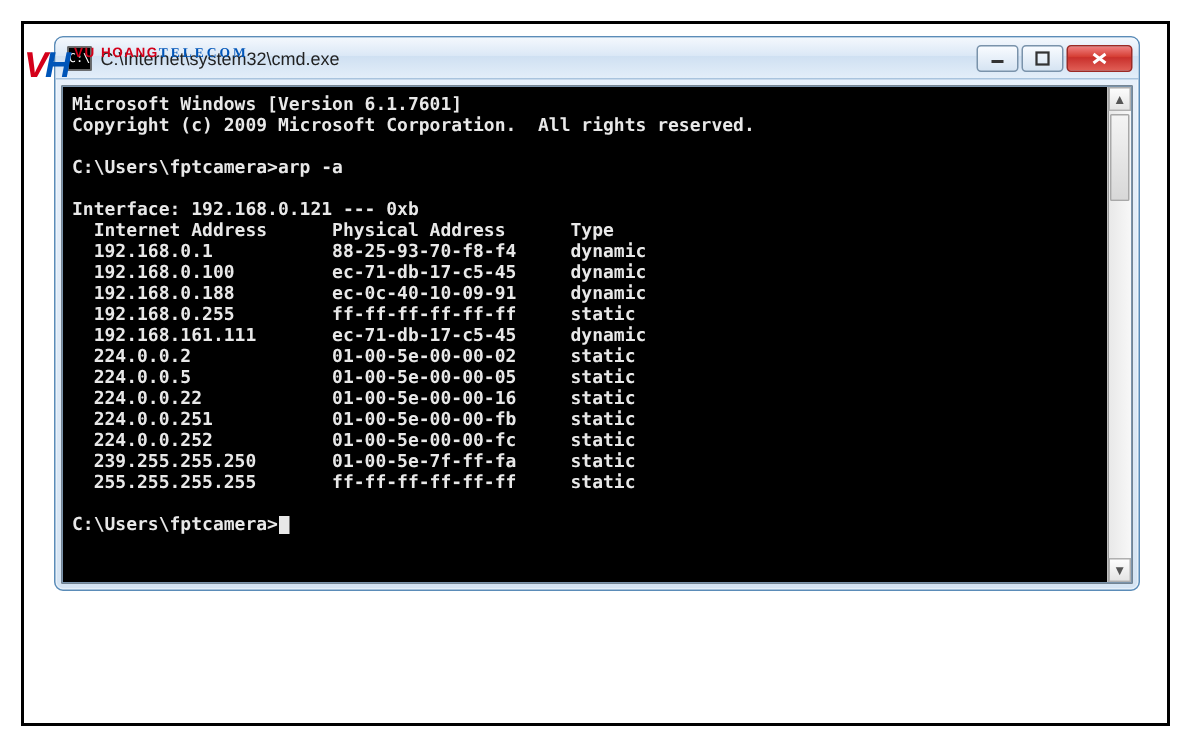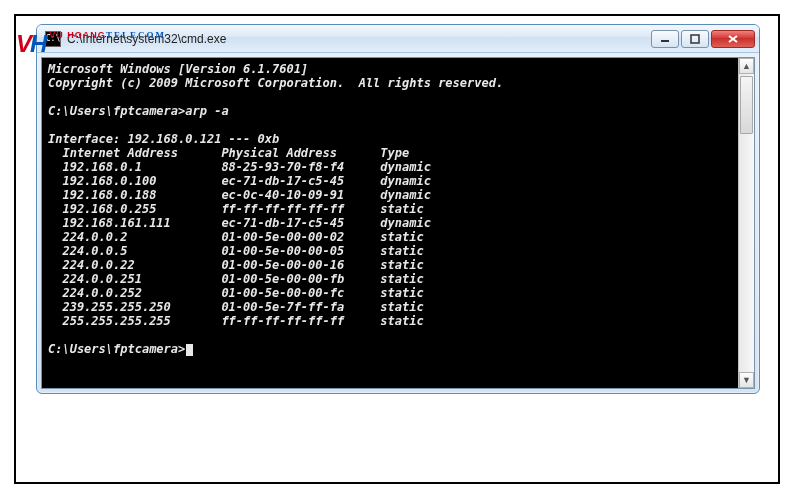--- a/index.html
+++ b/index.html
@@ -103,21 +103,20 @@
   }
   .win-btn.close svg { stroke: #fff; }
   .win-btn svg { display:block; }
 
   .client {
     margin: 4px;
     background: #000;
     position: relative;
     height: 332px;
     border: 1px solid #7a93ab;
-    font-style: italic;
   }
   .scrollbar {
     position: absolute;
     right: 0; top: 0; bottom: 0;
     width: 16px;
     background: linear-gradient(to right,#e8e8e8,#f8f8f8);
     border-left: 1px solid #c0c0c0;
     display: flex;
     flex-direction: column;
   }

